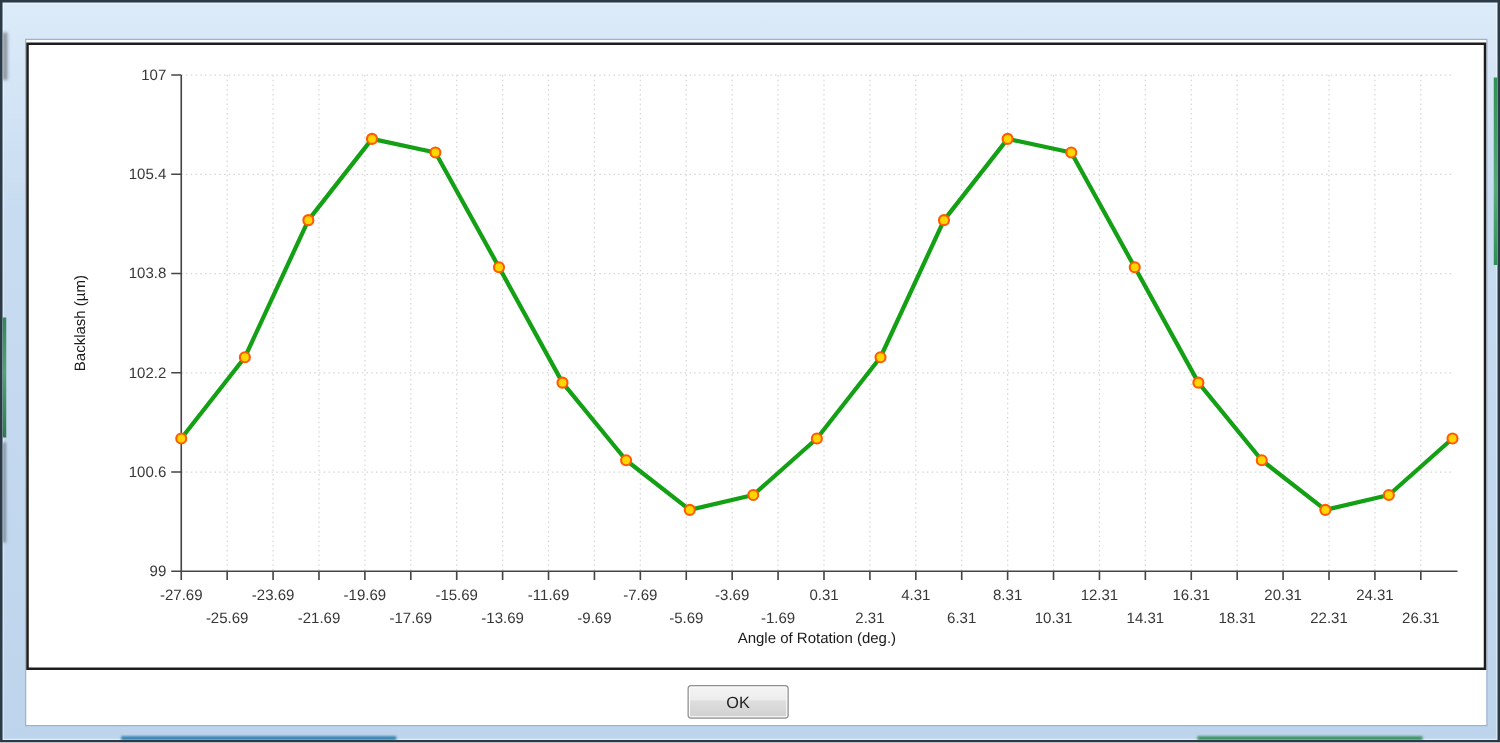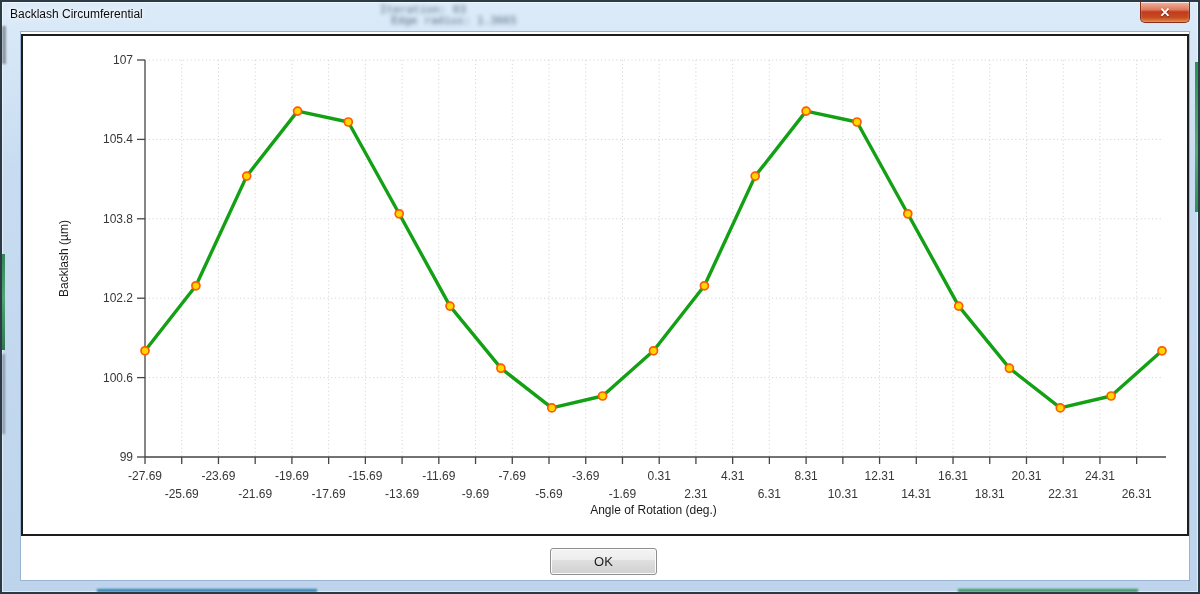--- a/index.html
+++ b/index.html
@@ -22,49 +22,41 @@
     font-size:13px;font-weight:bold;text-shadow:0 1px 1px #5f1207;line-height:19px;}
   .client{position:absolute;left:19px;top:30px;right:9px;bottom:12px;background:#ffffff;
     box-shadow:0 0 0 1px #9bb3d2;}
   .chart-panel{position:absolute;left:0;top:2px;right:0;height:502px;box-sizing:border-box;
     border:2px solid #1d1d1d;background:#fff;}
   .chart-svg{display:block;}
   .grid{stroke:#d6d6d6;stroke-width:1;stroke-dasharray:1.2 2.6;fill:none;}
   .axis{stroke:#454545;stroke-width:1.3;fill:none;}
   .tick{font:12px "Liberation Sans",sans-serif;fill:#373737;}
   .atitle{font:12px "Liberation Sans",sans-serif;fill:#1b1b1b;}
-  .ok-button{position:absolute;left:529px;top:516px;width:107px;height:27px;box-sizing:border-box;
+  .ok-button{position:absolute;left:529px;top:516px;width:81px;height:27px;box-sizing:border-box;
     border:1px solid #8e8f8f;border-radius:3px;cursor:pointer;color:#1d1d1d;
     font-size:13px;font-family:"Liberation Sans",sans-serif;text-align:center;line-height:25px;
     background:linear-gradient(180deg,#f4f4f4 0%,#ececec 45%,#dfdfdf 46%,#d0d0d0 100%);
     box-shadow:inset 0 0 0 1px #fbfbfb;}
   
   .blob{position:absolute;pointer-events:none;}
   .blob-left-top{left:0;top:24px;width:4px;height:38px;background:#79828a;filter:blur(1.2px);opacity:.8;}
   .blob-left-green{left:0;top:252px;width:3px;height:96px;filter:blur(.6px);
     background:linear-gradient(180deg,#35845a 0%,#4ea472 45%,#30794f 100%);}
   .blob-left-gray{left:0;top:352px;width:3px;height:80px;background:#6f7d88;filter:blur(1px);opacity:.7;}
   .blob-right-green{right:0;top:60px;width:3px;height:150px;filter:blur(.6px);
     background:linear-gradient(180deg,#2f8f55 0%,#55ab76 60%,#2f8f55 100%);}
   .blob-bottom-1{left:95px;bottom:0;width:220px;height:3px;background:#2e7fae;filter:blur(.8px);}
   .blob-bottom-2{right:60px;bottom:0;width:180px;height:3px;background:#35905c;filter:blur(.8px);}
 </style>
 </head>
 <body>
 
 <div class="window">
 
-  <div class="titlebar">
-    <span class="bg-bleed bleed-1">Iteration: 03</span>
-    <span class="bg-bleed bleed-2">Edge radius: 1.3665</span>
-    <span class="title-text">Backlash Circumferential</span>
-    <div class="close-button">
-      <span class="close-x">✕</span>
-    </div>
-  </div>
 
   <div class="client">
     <div class="chart-panel">
       <svg id="chart" class="chart-svg" width="1168" height="498" viewBox="0 0 1168 498">
           <g>
             <line class="grid" x1="158.72806067172263" y1="24" x2="158.72806067172263" y2="421"></line>
             <line class="grid" x1="195.45612134344526" y1="24" x2="195.45612134344526" y2="421"></line>
             <line class="grid" x1="232.18418201516795" y1="24" x2="232.18418201516795" y2="421"></line>
             <line class="grid" x1="268.9122426868905" y1="24" x2="268.9122426868905" y2="421"></line>
             <line class="grid" x1="305.6403033586132" y1="24" x2="305.6403033586132" y2="421"></line>

